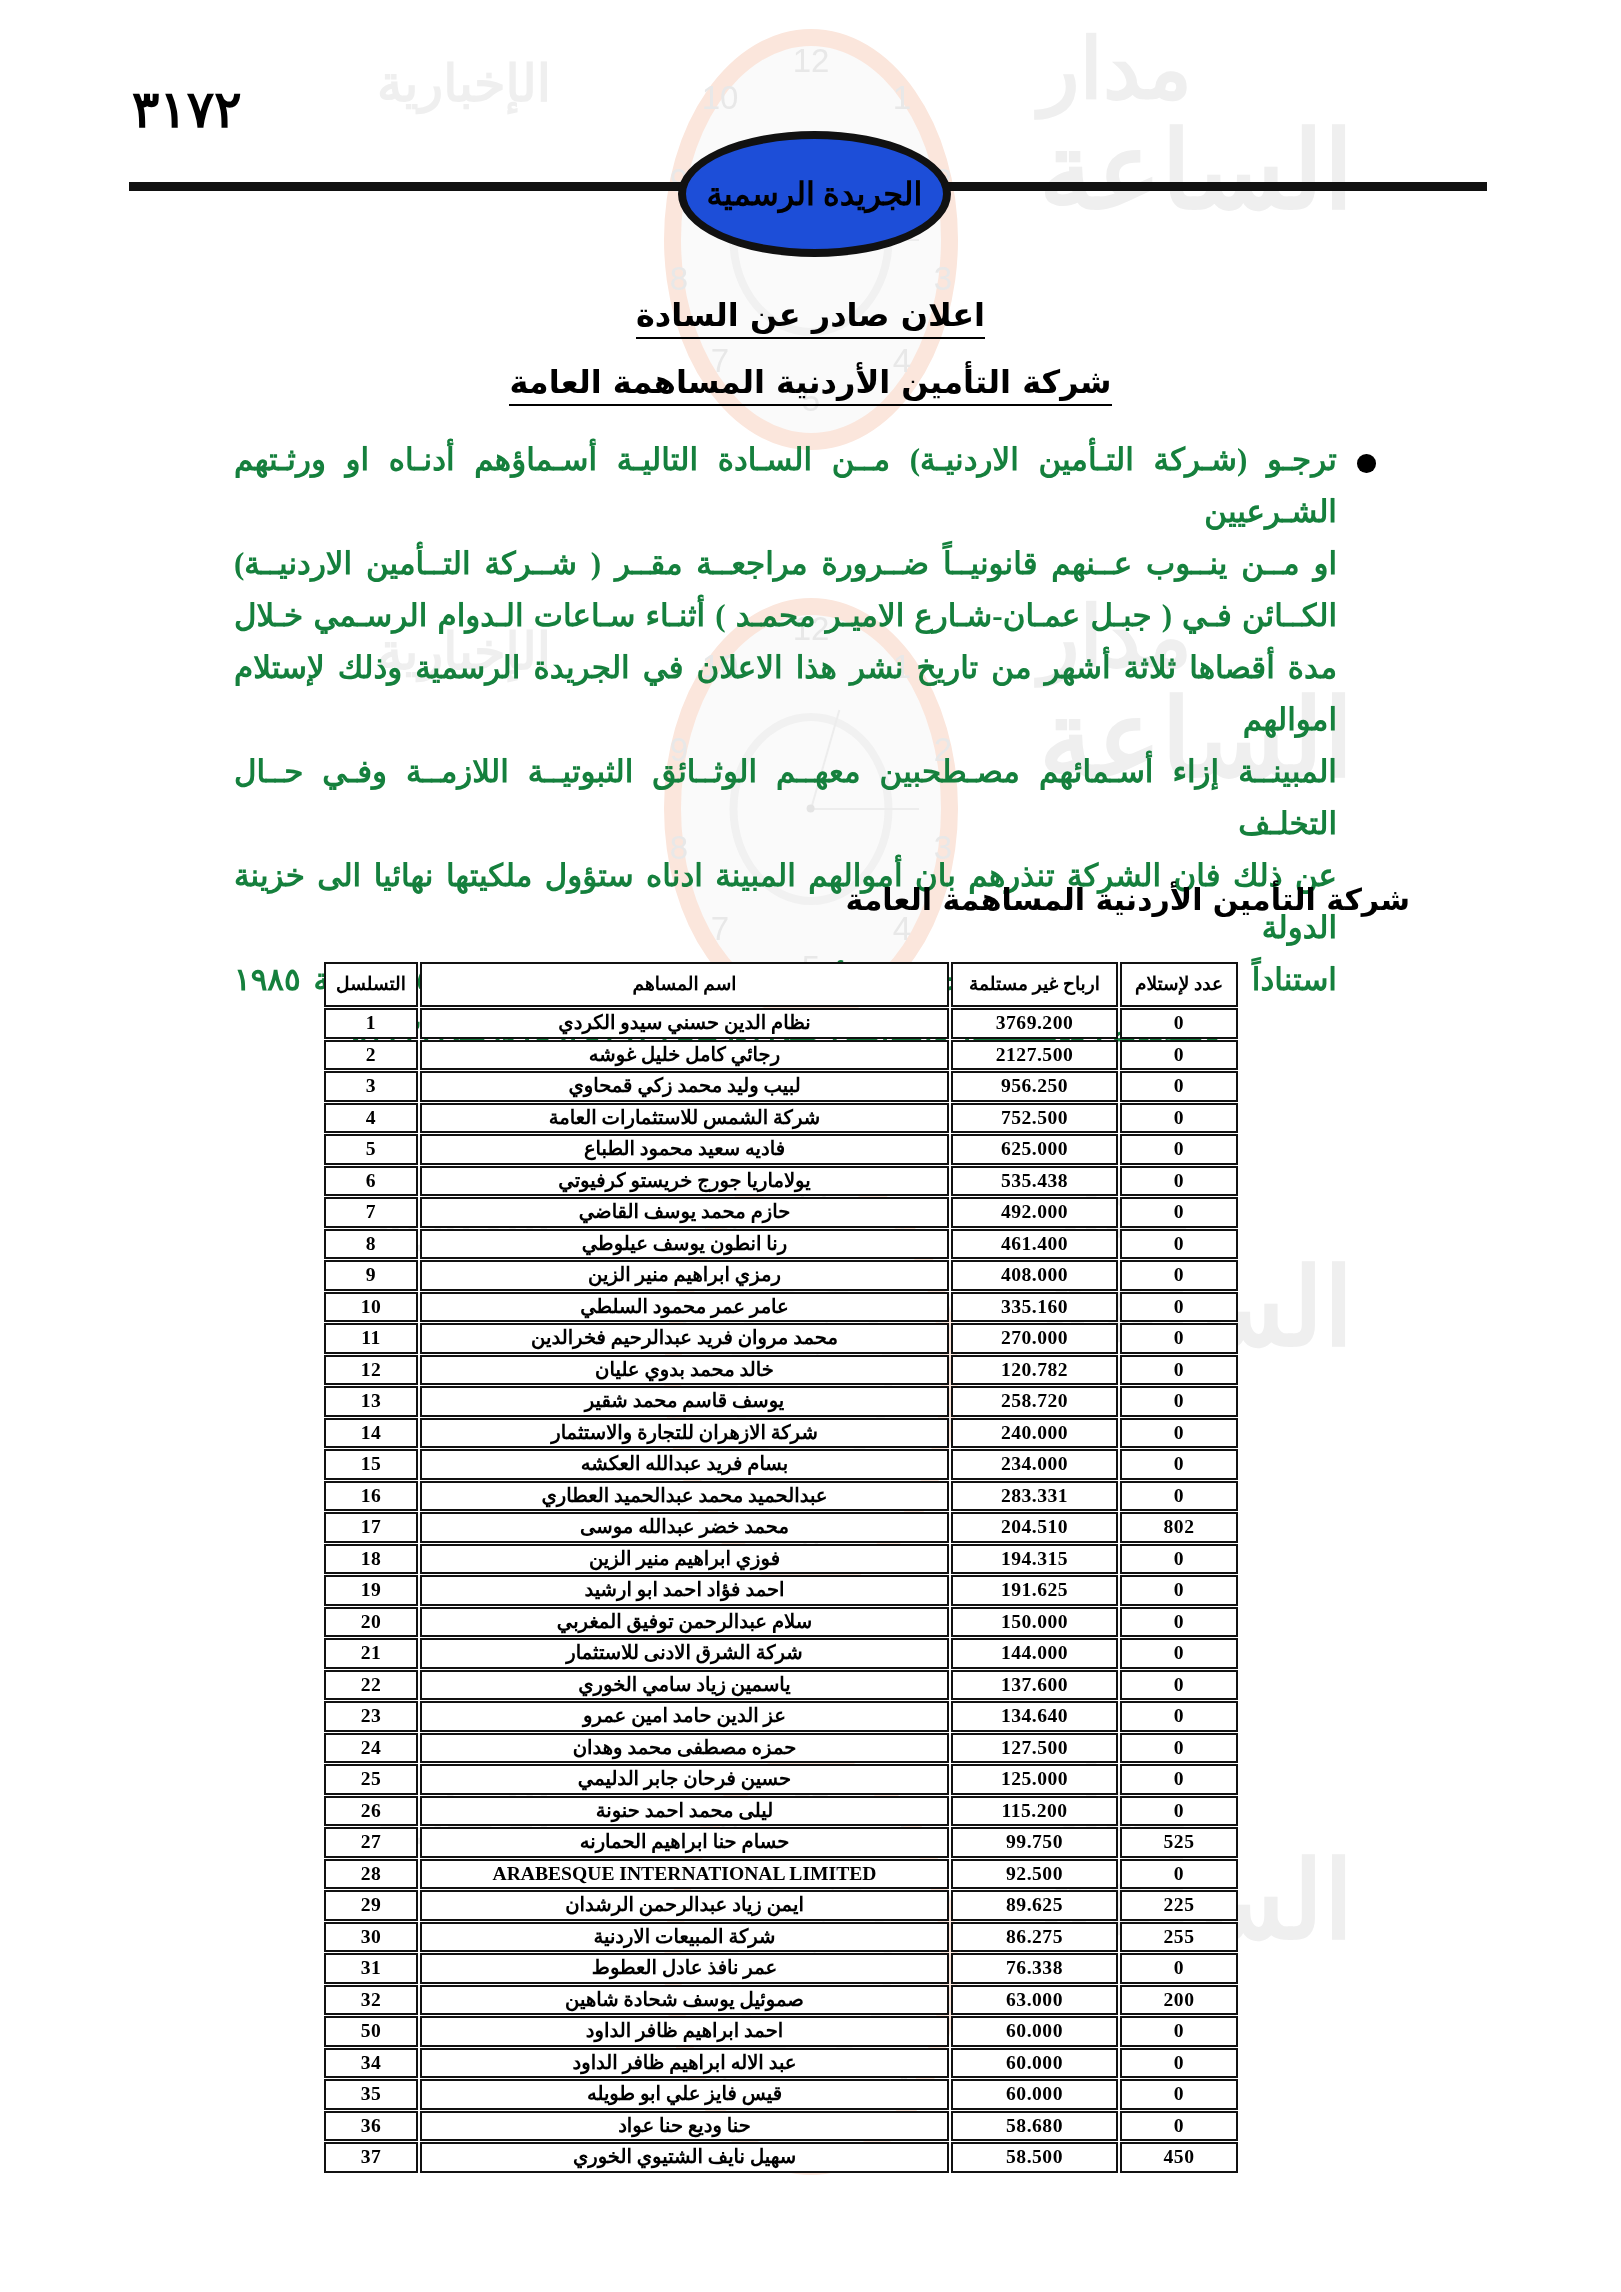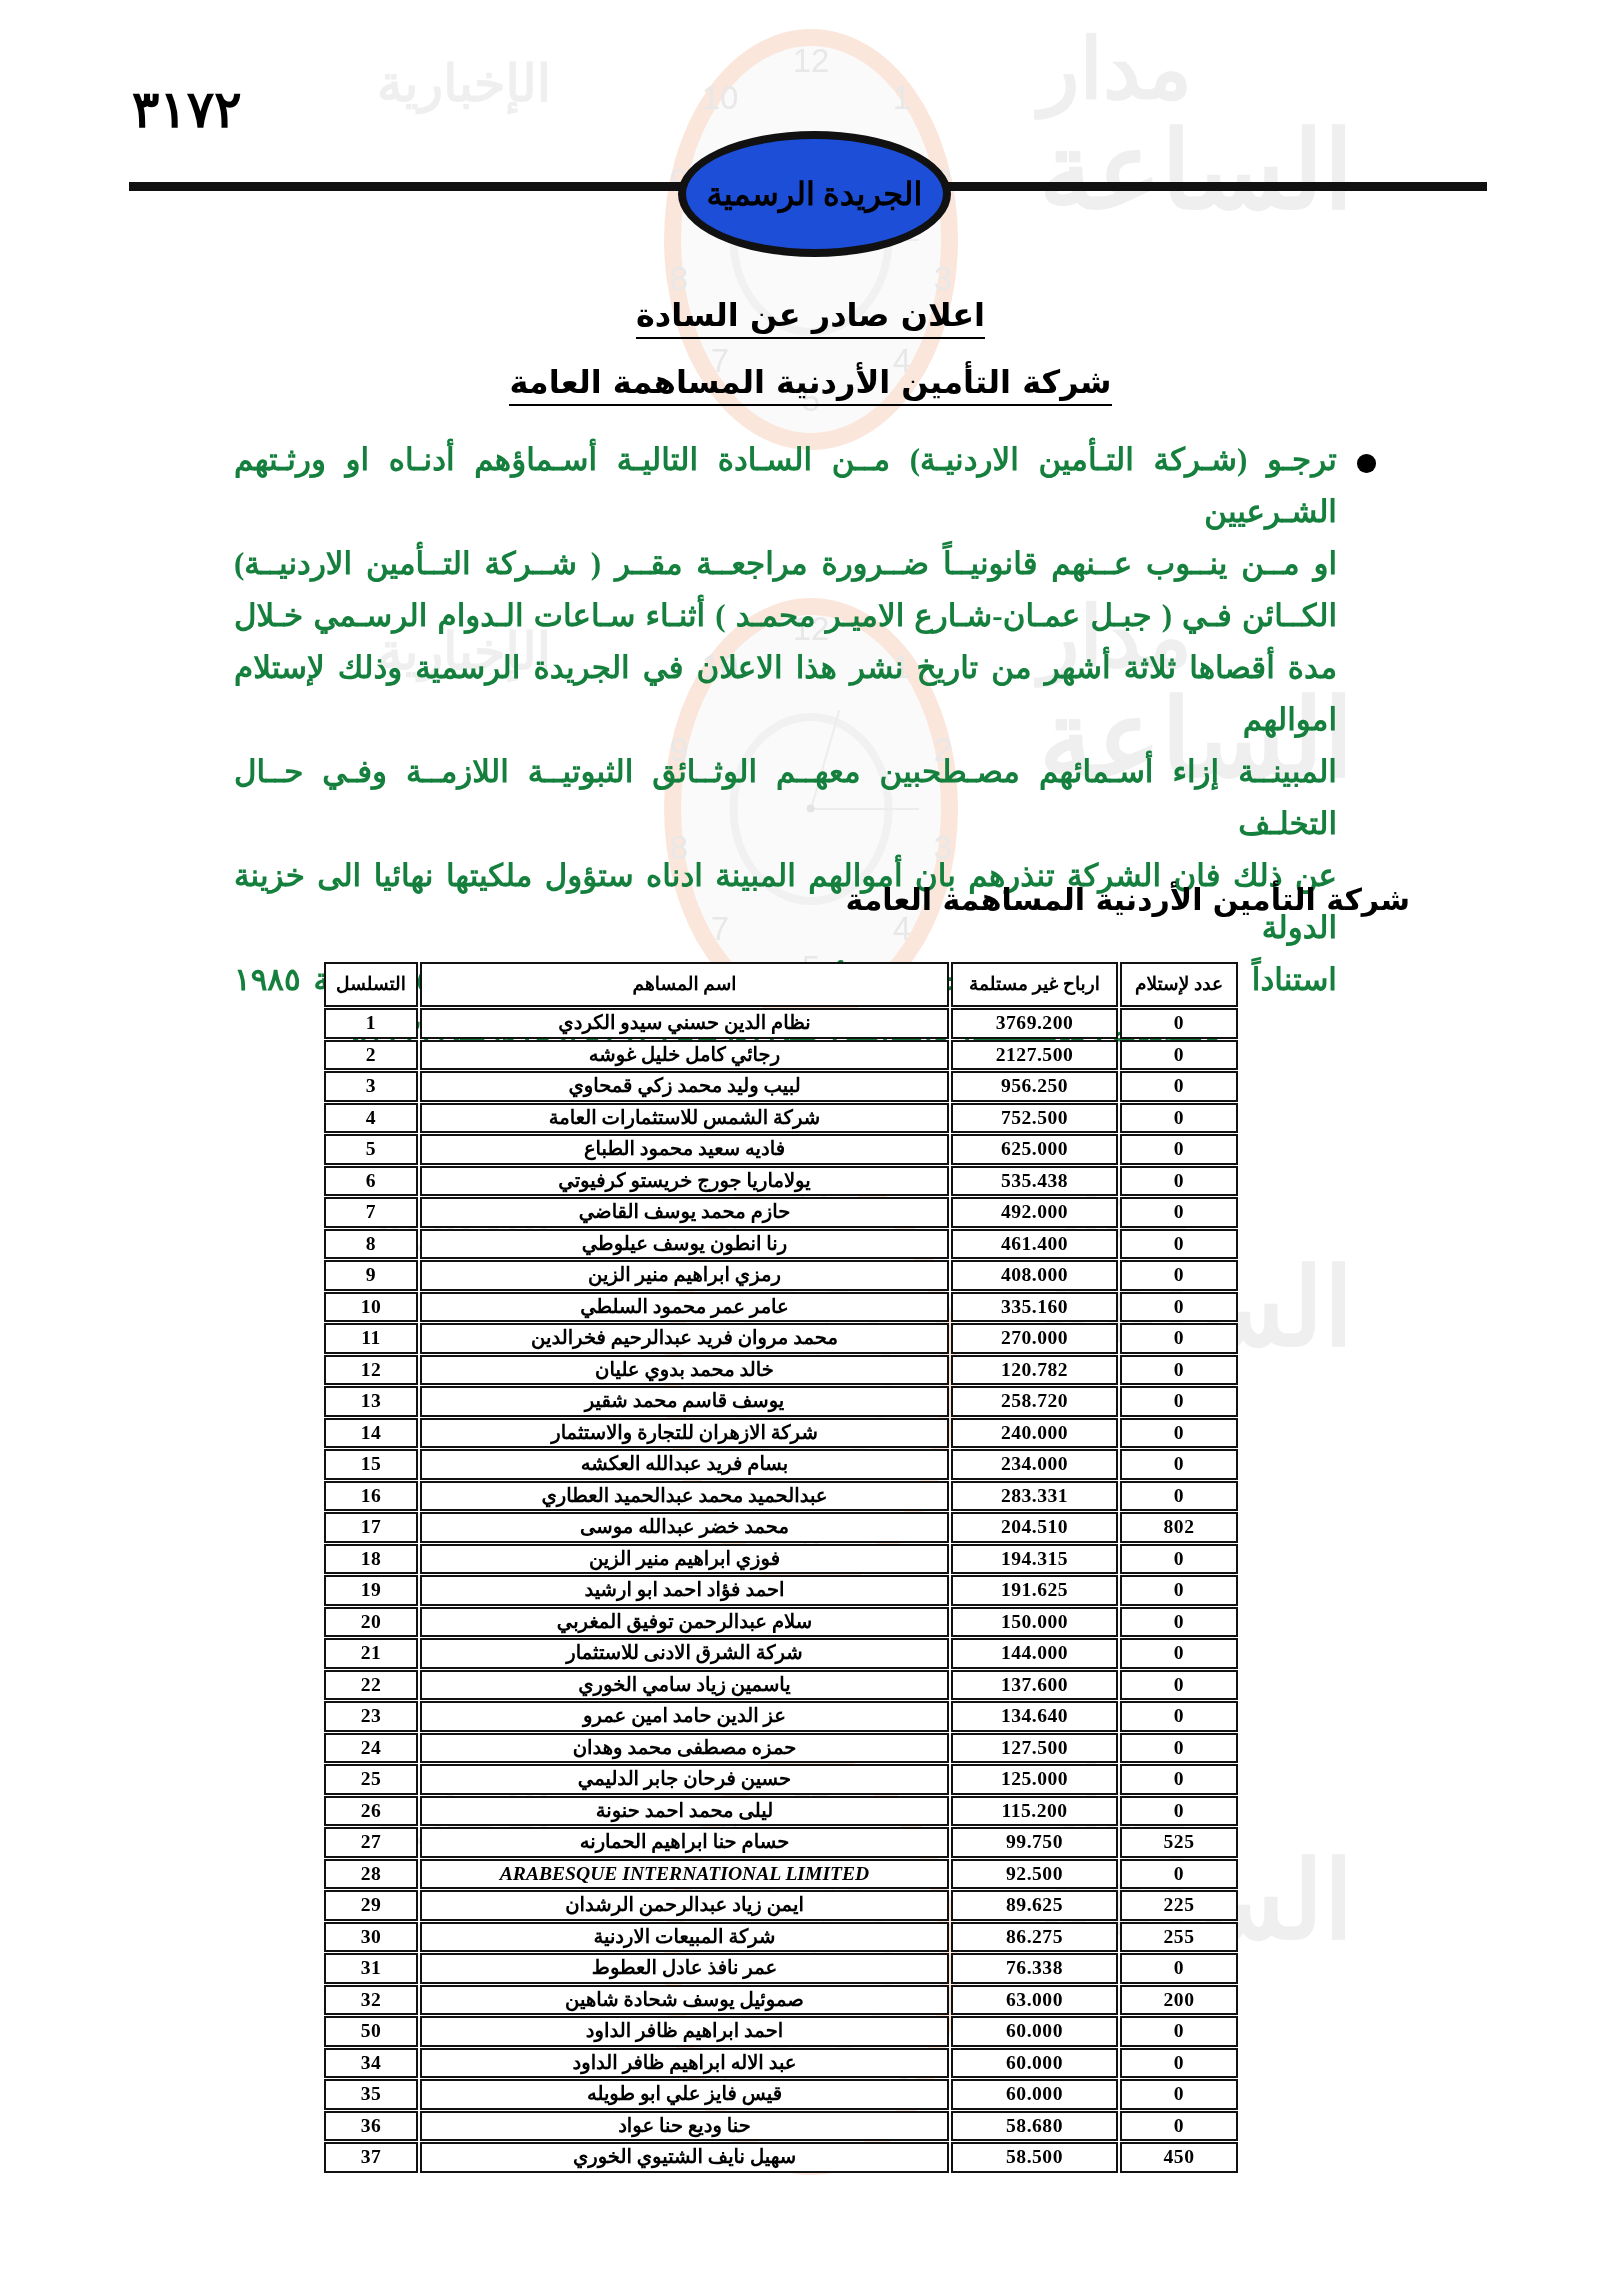--- a/index.html
+++ b/index.html
@@ -232,21 +232,20 @@
   col.c-prof  { width: 167px; }
   col.c-share { width: 118px; }
   td.num {
     font-family: "Liberation Serif", "DejaVu Serif", serif;
     letter-spacing: 0.5px;
   }
   td.name-en {
     font-family: "Liberation Serif", "DejaVu Serif", serif;
     font-size: 20.6px;
     direction: ltr;
-    font-style: italic;
   }
 </style>
 </head>
 <body>
 
 <div id="page">
 
   <div class="wm-layer">
 
     <div>

